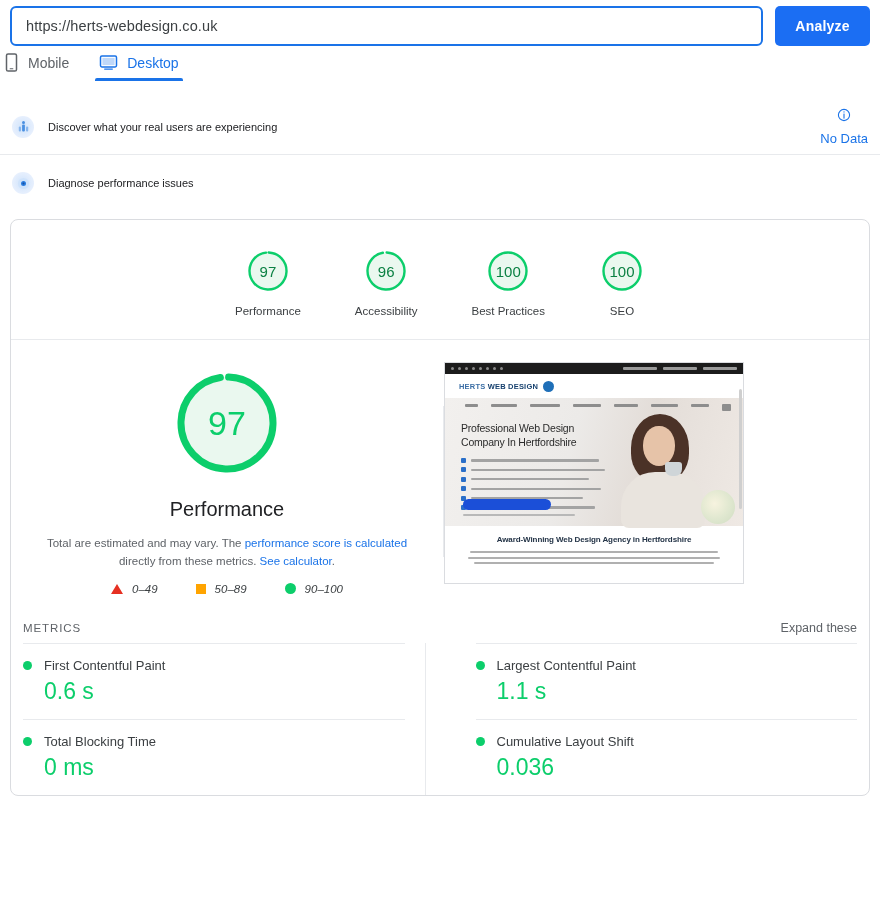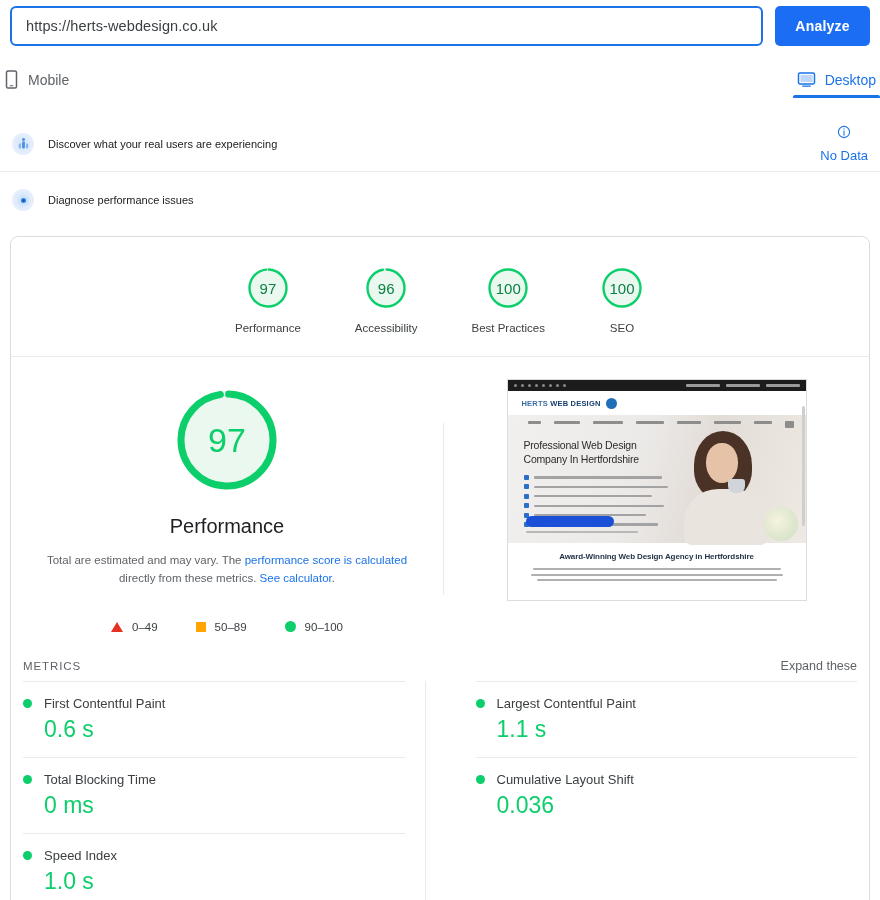--- a/index.html
+++ b/index.html
@@ -19,21 +19,21 @@
   }
   .url-text { font-size: 14.5px; color: #3c4043; letter-spacing: .1px; }
   .analyze-btn {
     width: 95px; height: 40px; background: #1b6ef3; color: #fff;
     border: none; border-radius: 5px; font-size: 14px; font-weight: bold;
     font-family: "Liberation Sans", sans-serif; cursor: pointer;
     letter-spacing: .2px;
   }
 
   
-  .tabs { display: flex; justify-content: space-between; gap: 22px; margin-top: 20px; }
+  .tabs { display: flex; justify-content: flex-start; gap: 22px; margin-top: 3px; }
   .tab { display: flex; align-items: center; gap: 9px; padding: 4px 4px 9px 4px;
          cursor: pointer; position: relative; }
   .tab .lbl { font-size: 14px; color: #5f6368; }
   .tab.active .lbl { color: #1a73e8; font-weight: normal; }
   .tab.active::after {
     content: ""; position: absolute; left: 0; right: 0; bottom: 0;
     height: 3px; background: #1a73e8; border-radius: 2px 2px 0 0;
   }
   .ico { display: inline-flex; align-items: center; justify-content: center; }
 
@@ -63,32 +63,32 @@
   .score-ring { position: relative; width: 46px; height: 46px; }
   .score-val { position: absolute; inset: 0; display: flex; align-items: center;
                justify-content: center; font-size: 15px; color: #0b8043; }
   .score-lbl { font-size: 11.5px; color: #3c4043; }
 
   
   .hero { display: flex; padding: 16px 0 0 0; position: relative; }
   .hero-left { width: 432px; display: flex; flex-direction: column; align-items: center;
                padding: 12px 18px 0 18px; }
   .hero-div { width: 1px; background: #e8eaed; margin: 50px 0 38px 0; }
-  .hero-right { flex: 1; display: flex; justify-content: center; padding-top: 6px; }
+  .hero-right { flex: 1; display: flex; padding-top: 6px; }
 
   .big-gauge { position: relative; width: 110px; height: 110px; }
   .big-val { position: absolute; inset: 0; display: flex; align-items: center;
              justify-content: center; font-size: 34px; color: #0cce6b; font-weight: 400; }
   .big-title { font-size: 20px; color: #202124; margin-top: 20px; }
 
   .note { margin-top: 14px; text-align: center; font-size: 11.5px; color: #5f6368;
           line-height: 1.55; max-width: 380px; }
   .note a { color: #1a73e8; text-decoration: none; }
 
-  .legend { display: flex; gap: 38px; margin-top: 33px; align-items: center; }
+  .legend { display: flex; gap: 38px; margin-top: 12px; align-items: center; font-style: italic; }
   .legend-item { display: flex; align-items: center; gap: 9px; font-size: 11.5px; color: #3c4043; }
   .sw-tri { width: 0; height: 0; border-left: 6px solid transparent;
             border-right: 6px solid transparent; border-bottom: 10px solid #e63022; }
   .sw-sq { width: 10px; height: 10px; background: #ffa400; }
   .sw-ci { width: 11px; height: 11px; border-radius: 50%; background: #0cce6b; }
 
   
   .thumb {
     width: 300px; height: 222px; border: 1px solid #dadce0; background: #fff;
     overflow: hidden; position: relative;
@@ -417,27 +417,20 @@
       </div>
 
       <div class="metric">
         <div class="metric-top">
           <span class="mdot"></span>
           <span class="mname">Total Blocking Time</span>
         </div>
         <div class="mval">0 ms</div>
       </div>
 
-      <div class="metric">
-        <div class="metric-top">
-          <span class="mdot"></span>
-          <span class="mname">Speed Index</span>
-        </div>
-        <div class="mval">1.0 s</div>
-      </div>
 
     </div>
 
     <div class="mcol right">
 
       <div class="metric">
         <div class="metric-top">
           <span class="mdot"></span>
           <span class="mname">Largest Contentful Paint</span>
         </div>

